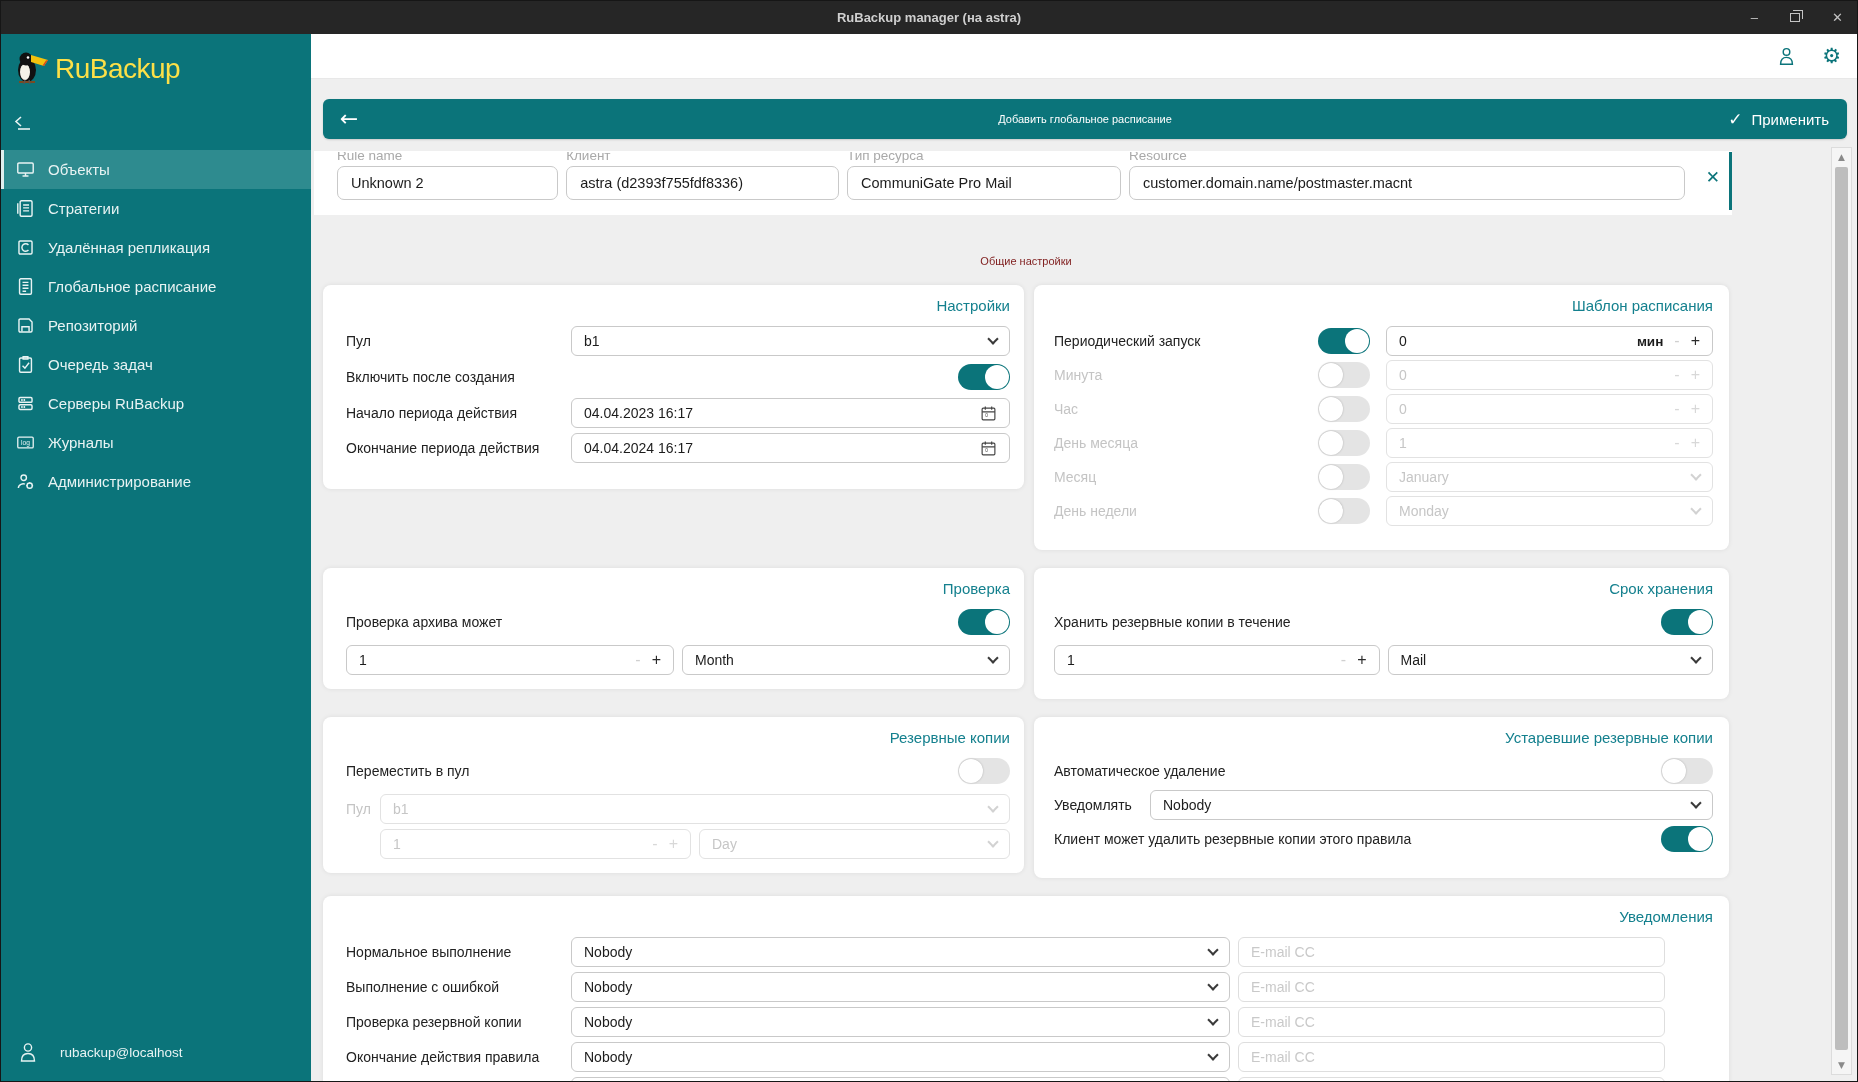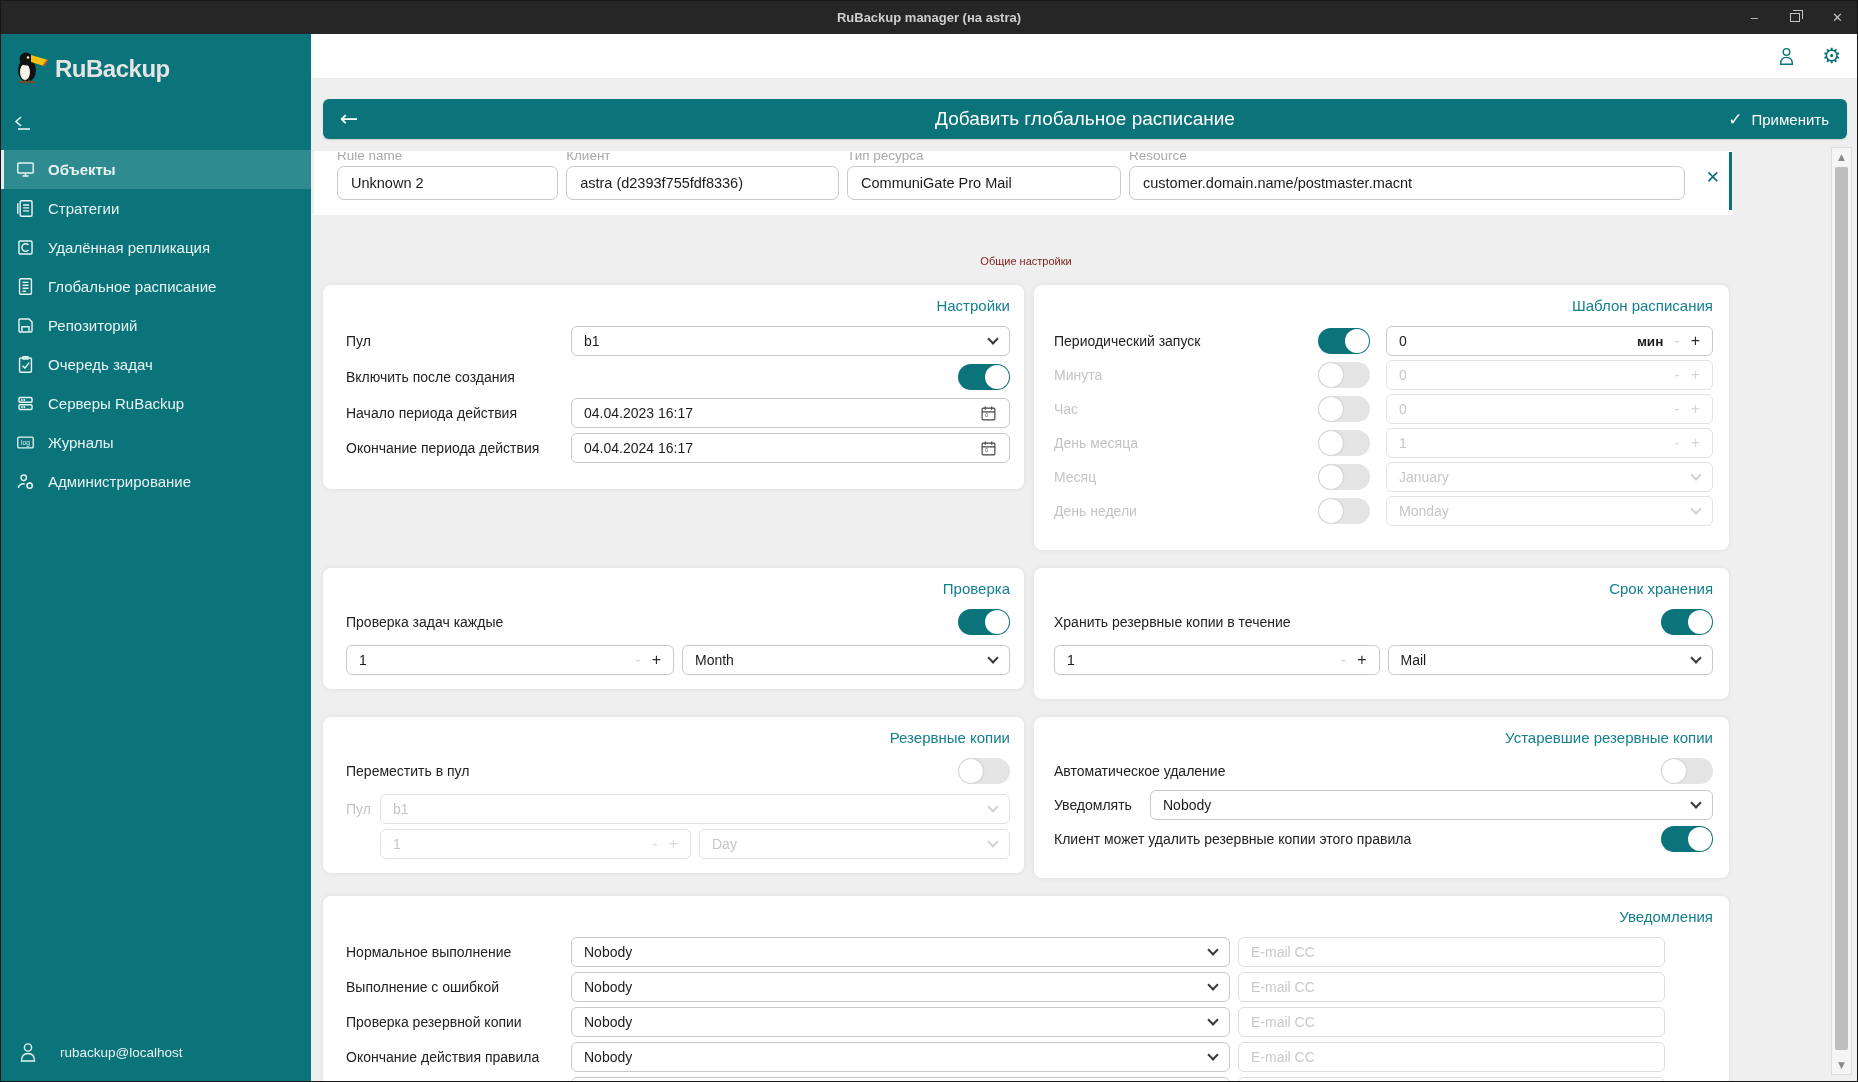--- a/index.html
+++ b/index.html
@@ -13,41 +13,41 @@
                 font-weight:normal;color:#c4c4c4;font-size:13px;}
   .win-btn{cursor:default;line-height:1;}
   .win-restore{width:10px;height:9px;border:1px solid #c4c4c4;position:relative;display:inline-block;}
   .win-restore:before{content:"";position:absolute;left:2px;top:-4px;width:9px;height:8px;
                       border:1px solid #c4c4c4;border-bottom:none;border-left:none;}
   
   .app{flex:1;display:flex;min-height:0;}
   
   .sidebar{width:310px;flex:0 0 310px;background:#0b747a;display:flex;flex-direction:column;color:#e8f3f3;}
   .logo{height:70px;display:flex;align-items:center;padding-left:10px;gap:6px;}
-  .logo-text{font-size:24px;font-weight:bold;color:#e5e5e5;letter-spacing:-.5px;}
+  .logo-text{font-size:28px;font-weight:normal;color:#fde047;letter-spacing:-.5px;}
   .collapse-btn{margin:6px 0 2px 12px;width:28px;height:24px;display:flex;align-items:center;}
   .nav{margin-top:14px;}
   .nav-item{height:39px;display:flex;align-items:center;gap:13px;padding-left:15px;font-size:15px;cursor:default;}
-  .nav-item.active{background:#2e8b8f;border-left:3px solid rgba(255,255,255,.85);padding-left:12px;font-weight:bold;}
+  .nav-item.active{background:#2e8b8f;border-left:3px solid rgba(255,255,255,.85);padding-left:12px;}
   .nav-icon{width:19px;height:19px;flex:0 0 19px;display:flex;align-items:center;justify-content:center;}
   .sidebar-user{margin-top:auto;height:58px;display:flex;align-items:center;gap:22px;
                 padding-left:17px;font-size:13.5px;}
   
   .content{flex:1;display:flex;flex-direction:column;min-width:0;}
   .toolbar{height:45px;flex:0 0 45px;background:#fff;display:flex;align-items:center;
            justify-content:flex-end;gap:26px;padding-right:16px;border-bottom:1px solid #e8e8e8;}
   .tool-icon{color:#0b747a;display:flex;align-items:center;}
   .gear{font-size:21px;line-height:1;font-family:"DejaVu Sans",sans-serif;}
   .workspace{flex:1;position:relative;background:#efefef;overflow:hidden;}
   
   .page-header{position:absolute;left:12px;top:20px;right:10px;height:40px;background:#0b747a;
                border-radius:6px;display:flex;align-items:center;color:#fff;z-index:3;
                box-shadow:0 1px 2px rgba(0,0,0,.15);}
   .back-btn{width:52px;text-align:center;font-size:22px;line-height:1;font-family:"DejaVu Sans",sans-serif;}
-  .page-title{position:absolute;left:0;right:0;text-align:center;font-size:19px;}
+  .page-title{position:absolute;left:0;right:0;text-align:center;font-size:11px;}
   .apply-btn{margin-left:auto;display:flex;align-items:center;gap:9px;padding-right:18px;font-size:15px;z-index:1;}
   .apply-check{font-size:17px;font-weight:bold;font-family:"DejaVu Sans",sans-serif;}
   
   .rule-band{position:absolute;left:3px;top:72px;width:1418px;height:64px;background:#fff;z-index:2;
              display:flex;align-items:flex-start;padding:1px 0 0 23px;}
   .rule-field{display:flex;flex-direction:column;margin-right:8px;}
   .rule-label{height:12px;overflow:hidden;position:relative;}
   .rule-label span{display:block;margin-top:-5px;font-size:13.5px;line-height:17px;color:#a9a9a9;white-space:nowrap;}
   .rfield{height:34px;border:1px solid #c9c9c9;border-radius:7px;padding:0 13px;font-size:14.5px;
           color:#1c1c1c;background:#fff;margin-top:2px;outline:none;}
@@ -412,21 +412,21 @@
               <div class="sel tctrl ctl-disabled">
                 <span>Monday</span>
                 <span class="chev"></span>
               </div>
             </div>
           </div>
 
           <div class="card">
             <div class="card-title">Проверка</div>
             <div class="space">
-              <span class="lbl">Проверка задач каждые</span>
+              <span class="lbl">Проверка архива может</span>
               <span class="toggle on">
                   <span class="knob"></span>
                 </span>
             </div>
             <div class="duo">
               <div class="spin">
                 <span>1</span>
                 <span class="minus">-</span>
                 <span class="plus">+</span>
               </div>

